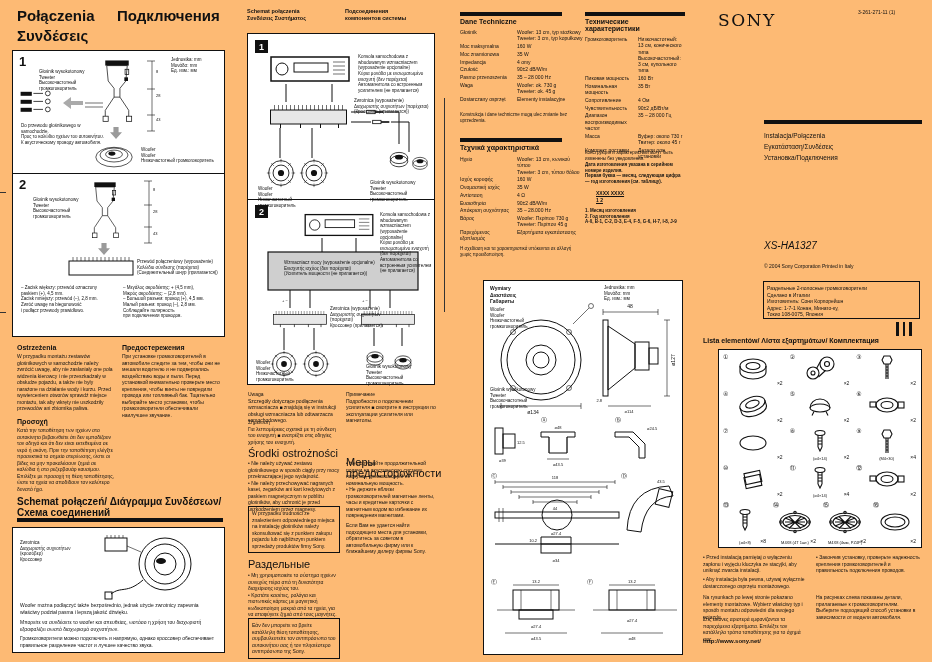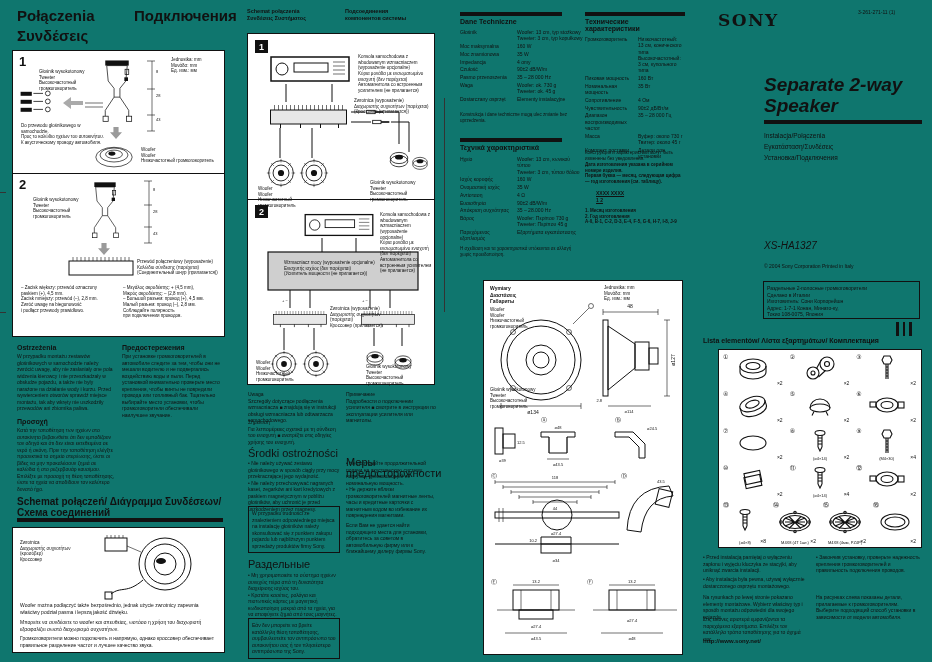--- a/index.html
+++ b/index.html
@@ -1,18 +1,18 @@
 <!DOCTYPE html>
 <html><head>
 <meta charset="utf-8">
 <style>
 *{margin:0;padding:0;box-sizing:border-box}
 html,body{width:932px;height:662px;background:#f2f2f2}
 body{position:relative;font-family:"Liberation Sans",sans-serif;color:#111;overflow:hidden}
-.page{position:absolute;left:0;top:0;width:932px;height:662px;background:#0f766e}
+.page{position:absolute;left:0;top:0;width:932px;height:662px;background:#fdba74}
 .abs{position:absolute}
 .pre{white-space:pre-line}
 .b{font-weight:bold}
 .i{font-style:italic}
 .t4{font-size:4.5px;line-height:1.25}
 .t5{font-size:5px;line-height:1.3}
 .t55{font-size:5.5px;line-height:1.3}
 .h7{font-size:7px;font-weight:bold}
 .h8{font-size:10px;font-weight:bold}
 .h9{font-size:11px;font-weight:normal}
@@ -33,21 +33,21 @@
 .lnthin{stroke:#111;fill:none;stroke-width:.6}
 .pgrid{display:grid;grid-template-columns:repeat(3,1fr)}
 .pcell{position:relative;height:37px;padding:2px}
 .prow{display:flex}
 .prow .pcell{width:50.5px;height:47px}
 .pnum{font-size:6px;font-family:"DejaVu Sans","Liberation Sans",sans-serif;position:absolute;left:3px;top:2px}
 .pqty{font-size:5px;position:absolute;right:4px;bottom:2px}
 .plabel{font-size:4px;position:absolute;left:50%;transform:translateX(-50%);bottom:1px;white-space:nowrap}
 .picon{position:absolute;left:50%;top:48%;transform:translate(-50%,-50%);width:40px;height:30px}
 #psyms *{stroke:#111;fill:none;stroke-width:1.1}
-.sony{font-family:"DejaVu Serif","Liberation Serif",serif;font-weight:bold;font-size:17px;letter-spacing:1.5px}
+.sony{font-family:"DejaVu Serif","Liberation Serif",serif;font-weight:normal;font-size:17px;letter-spacing:1.5px}
 .regbars{display:flex;gap:4px}
 .regbars div{width:2.5px;height:14px;background:#111}
 </style>
 </head>
 <body>
 
 <div class="page">
 
 <svg width="0" height="0" style="position:absolute" aria-hidden="true">
   <defs>
@@ -169,21 +169,21 @@
         </symbol>
   </defs>
 </svg>
 
 <div class="abs" style="left:444px;top:98px;width:1px;height:214px;background:#333"></div>
 <div class="abs" style="left:0;top:192px;width:6px;height:1px;background:#333"></div>
 <div class="abs" style="left:0;top:312px;width:6px;height:1px;background:#333"></div>
 
 <div class="abs h15 pre" style="left:17px;top:6px">Połączenia
 Συνδέσεις</div>
-<div class="abs h15" style="left:134px;top:6px">Подключения</div>
+<div class="abs h15" style="left:117px;top:6px">Подключения</div>
 
 <div class="abs box" style="left:12px;top:50px;width:213px;height:287px">
   <div class="abs stepnum" style="left:6px;top:3px">1</div>
 
   <svg class="abs" style="left:4px;top:6px" width="150" height="112" viewBox="0 0 150 112">
     <use href="#sym-tweeter" x="78" y="2" width="44" height="66"></use>
     <path class="lnthin" d="M135,4 v70 M130,4 h8 M130,32 h8 M130,58 h8 M130,74 h8"></path>
     <text class="dt4" x="139" y="16">8</text>
     <text class="dt4" x="139" y="40">28</text>
     <text class="dt4" x="139" y="64">43</text>
@@ -587,22 +587,20 @@
     <text class="dt4" x="147" y="301" text-anchor="middle">13.2</text>
     <text class="dt4" x="147" y="340" text-anchor="middle">ø27.4</text>
     <path class="lnthin" d="M116,351 h62"></path>
     <text class="dt4" x="147" y="358" text-anchor="middle">ø48</text>
   </svg>
 </div>
 
 <div class="abs sony" style="left:718px;top:10px">SONY</div>
 <div class="abs" style="left:858px;top:9px;font-size:5px">3-261-271-11 (1)</div>
 
-<div class="abs b i pre" style="left:764px;top:74px;font-size:19px;line-height:21px">Separate 2-way
-Speaker</div>
 <div class="abs bar" style="left:764px;top:120px;width:158px;height:3.5px"></div>
 <div class="abs pre" style="left:764px;top:130px;font-size:6.5px;line-height:11px">Instalacja/Połączenia
 Εγκατάσταση/Συνδέσεις
 Установка/Подключения</div>
 
 <div class="abs i" style="left:764px;top:240px;font-size:10px">XS-HA1327</div>
 <div class="abs" style="left:764px;top:263px;font-size:5px">© 2004 Sony Corporation   Printed in Italy</div>
 
 <div class="abs notebox t5 pre" style="left:763px;top:281px;width:157px;height:38px">Раздельные 2-полосные громкоговорители
 Сделано в Италии

